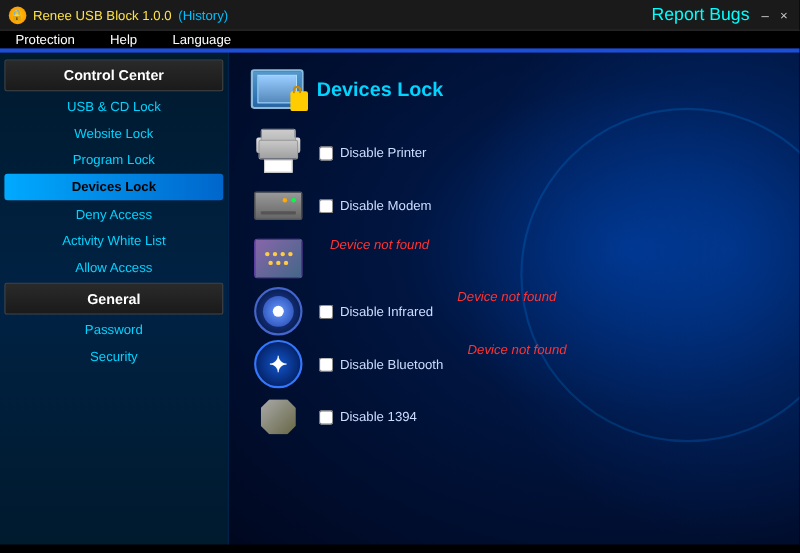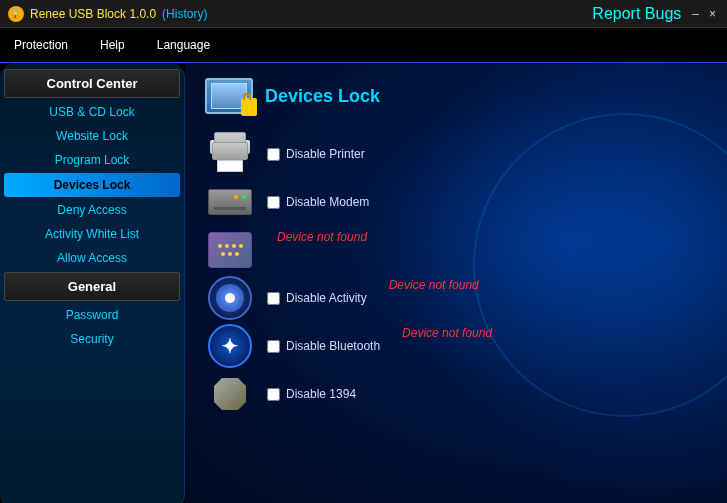--- a/index.html
+++ b/index.html
@@ -60,50 +60,49 @@
       gap: 4px;
     }
     .window-btn {
       cursor: pointer;
       padding: 0 3px;
     }
 
     
     .menu-bar {
       background: #000;
-      height: 35px;
+      height: 20px;
       display: flex;
       align-items: center;
       padding: 0 8px;
       gap: 20px;
-      border-bottom: 1px solid #1d4ed8;
+      border-bottom: 4px solid #1d4ed8;
     }
     .menu-item {
       color: #fff;
       font-size: 12px;
       cursor: pointer;
       padding: 4px 6px;
     }
 
     
     .main-layout {
       display: flex;
       height: calc(503px - 56px);
     }
 
     
     .sidebar {
-      width: 185px;
+      width: 208px;
       background: linear-gradient(to bottom, #001a2e, #002244, #001a2e);
       display: flex;
       flex-direction: column;
       padding: 4px 0;
       border-right: 1px solid #003366;
       flex-shrink: 0;
-      border-radius: 15px;
     }
 
     .sidebar-section-header {
       background: linear-gradient(to bottom, #2a2a2a, #1a1a1a);
       color: #fff;
       font-size: 13px;
       font-weight: bold;
       text-align: center;
       padding: 6px 0;
       margin: 2px 0;
@@ -421,21 +420,21 @@
       <div class="device-row">
         <div class="device-icon-wrap">
           <div class="infrared-icon">
             <div class="infrared-inner">
               <div class="infrared-center"></div>
             </div>
           </div>
         </div>
         <label class="checkbox-label">
           <input type="checkbox" class="cb" style="">
-          <span class="cb-text">Disable Activity</span>
+          <span class="cb-text">Disable Infrared</span>
         </label>
         <span class="status-text">Device not found</span>
       </div>
 
       <div class="device-row">
         <div class="device-icon-wrap">
           <div class="bluetooth-icon">
             <span class="bt-symbol">✦</span>
           </div>
         </div>

